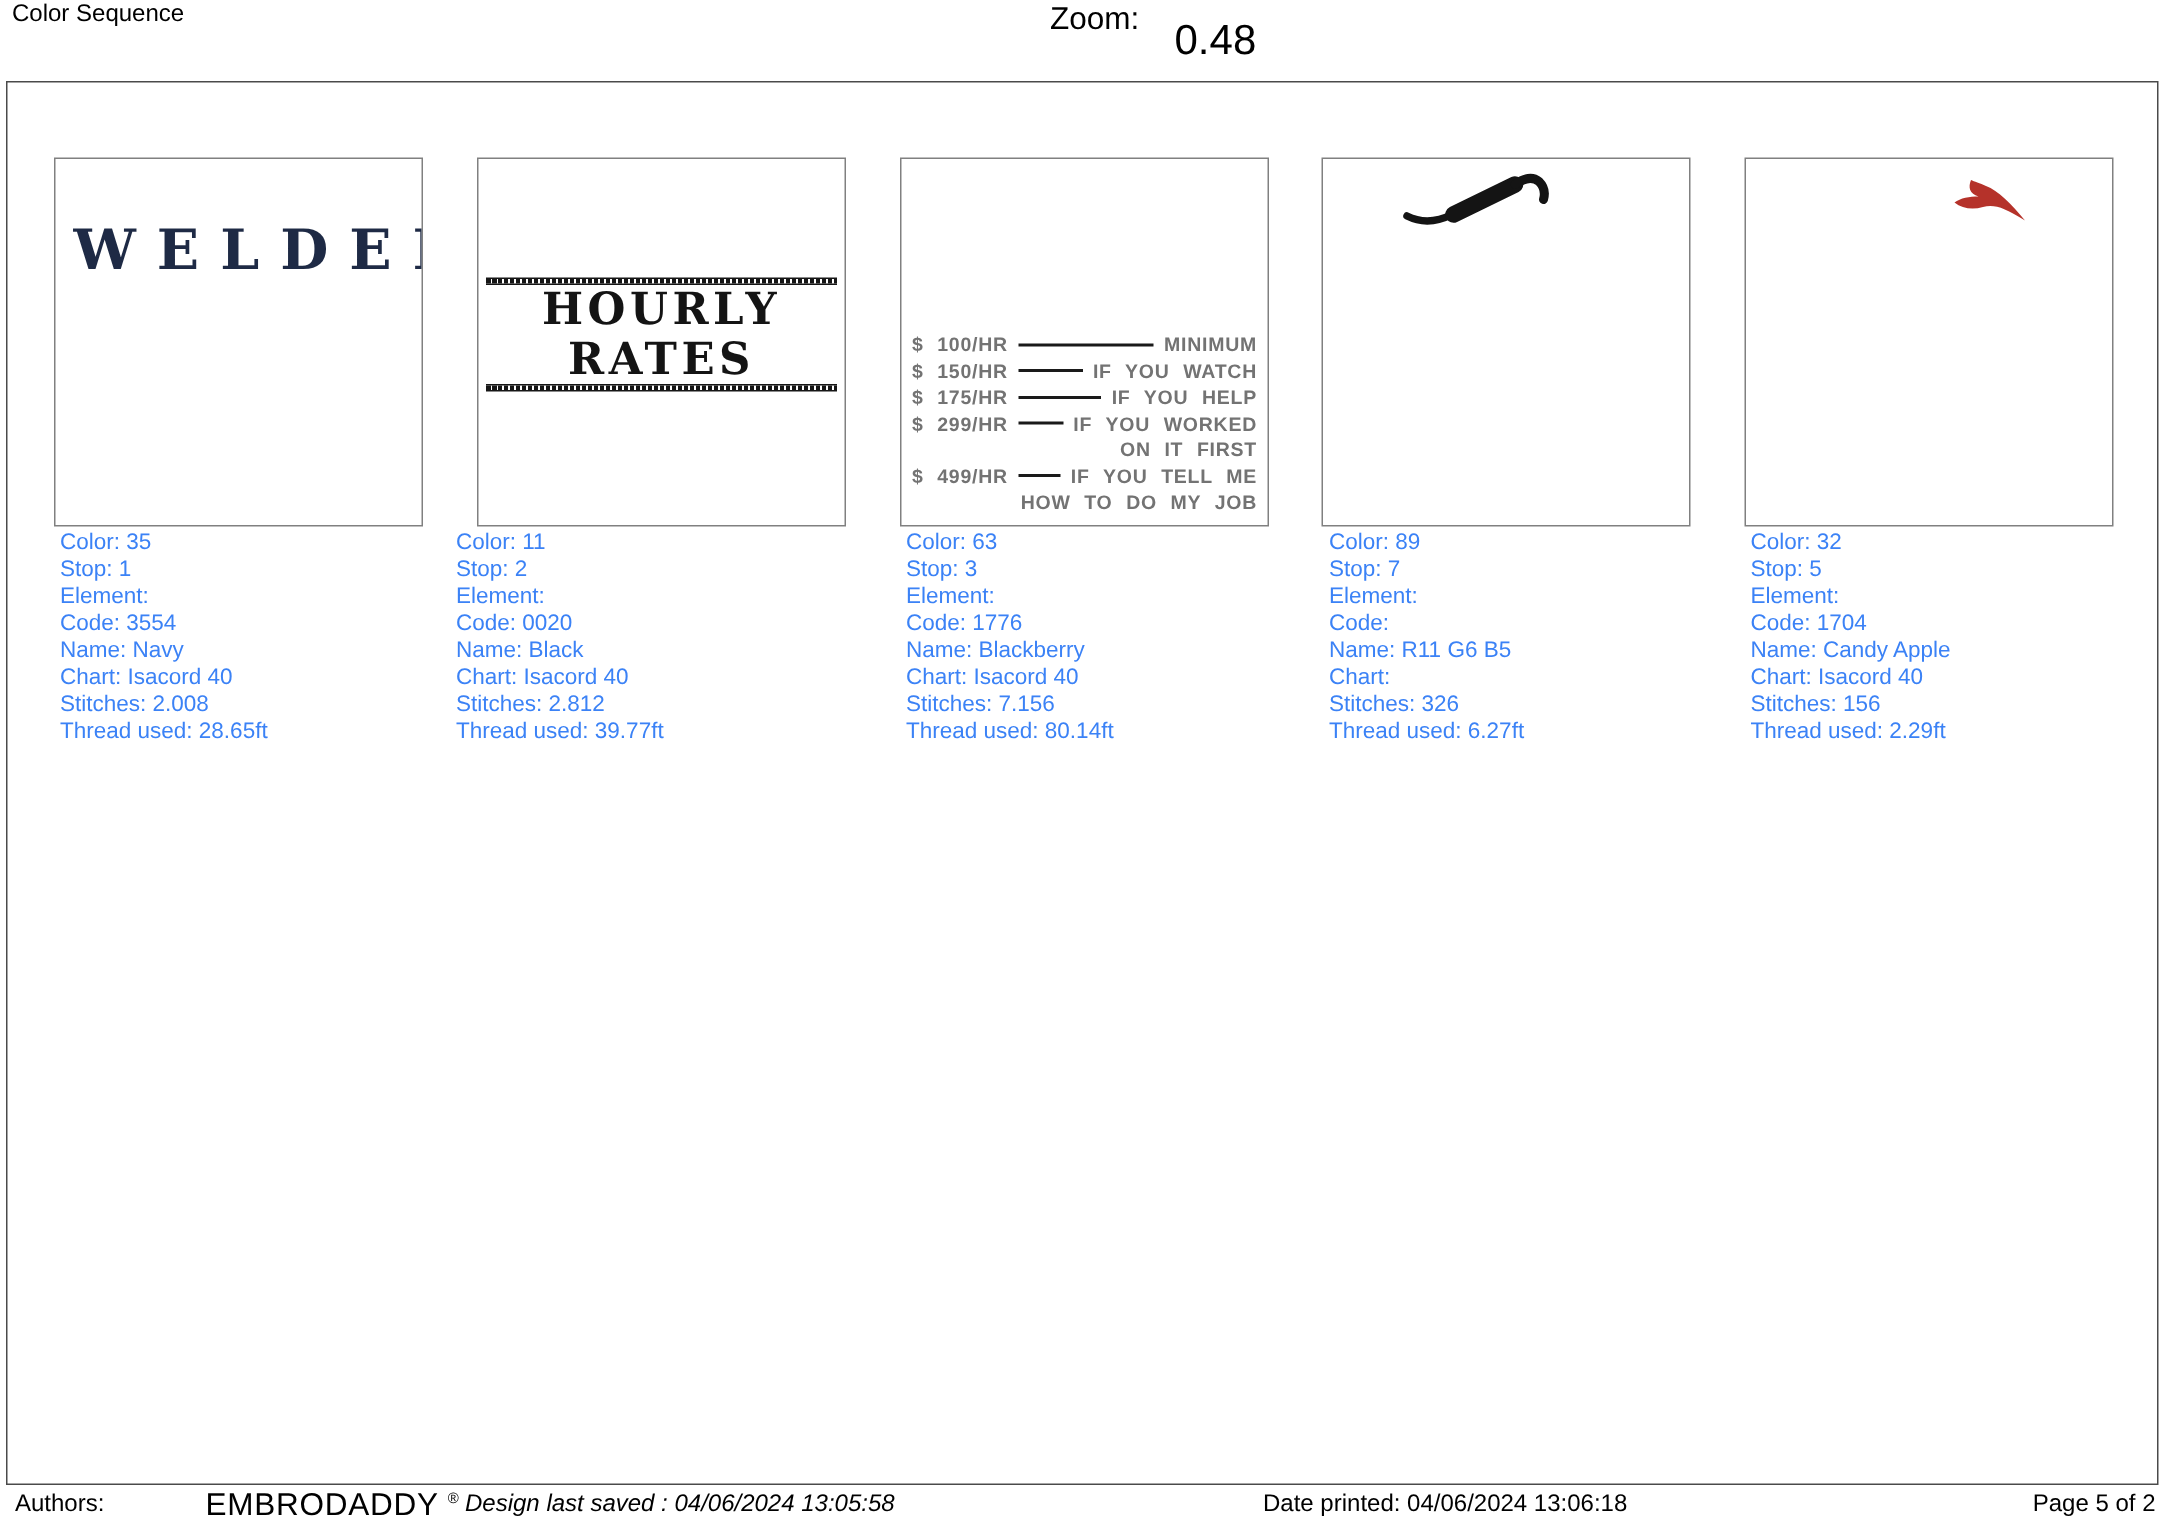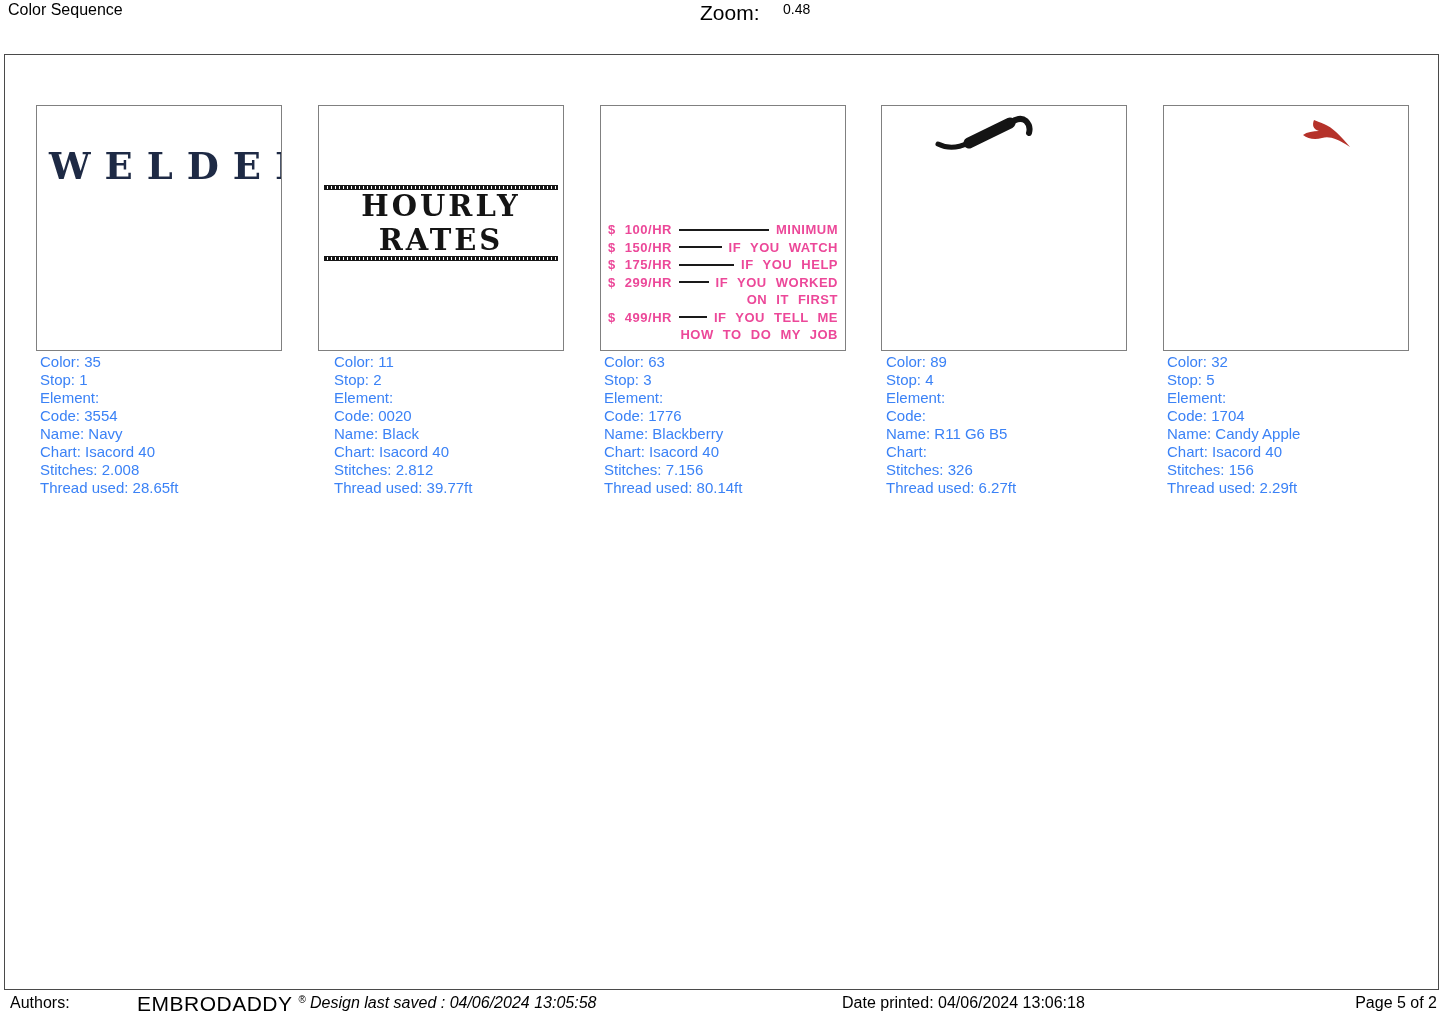--- a/index.html
+++ b/index.html
@@ -4,21 +4,21 @@
 <style>
   html,body{margin:0;padding:0;background:#ffffff;}
   body{
     position:relative;width:1445px;height:1018px;overflow:hidden;
     font-family:"Liberation Sans",sans-serif;color:#000;
     -webkit-font-smoothing:antialiased;
   }
   
   .hdr-title{position:absolute;left:8px;top:1px;font-size:16px;}
   .hdr-zoom-label{position:absolute;left:700px;top:1px;font-size:21px;text-align:right;}
-  .hdr-zoom-value{position:absolute;left:783px;top:1px;font-size:14px;}
+  .hdr-zoom-value{position:absolute;left:783px;top:11px;font-size:28px;}
   
   .sheet{
     position:absolute;left:4px;top:54px;width:1435px;height:936px;
     border:1px solid #4a4a4a;background:#fff;box-sizing:border-box;
   }
   
   .panel-box{
     position:absolute;top:105px;width:246px;height:246px;
     border:1px solid #808080;background:#fff;box-sizing:border-box;overflow:hidden;
   }
@@ -40,35 +40,35 @@
   }
   .hourly-text{
     text-align:center;
     font-family:"DejaVu Serif",serif;font-weight:bold;
     font-size:29px;line-height:33px;letter-spacing:3px;word-spacing:16px;
     color:#141414;transform:scaleY(1.02);
   }
   
   .price-wrap{position:absolute;left:7px;right:7px;top:115px;
     font-family:"Liberation Sans",sans-serif;font-weight:bold;
-    font-size:13px;color:#ec4899;letter-spacing:.5px;}
+    font-size:13px;color:#737373;letter-spacing:.5px;}
   .price-row{display:flex;align-items:center;height:17.5px;word-spacing:5px;}
   .price-left{white-space:nowrap;}
   .price-dash{flex:1;border-top:2px solid #1a1a1a;margin:0 7px;}
   .price-right{white-space:nowrap;}
   .price-row.cont{justify-content:flex-end;}
   
   .torch-svg{position:absolute;left:50px;top:5px;}
   .flame-svg{position:absolute;left:138px;top:14px;}
   
   .detail-block{
     position:absolute;top:353px;width:275px;
     font-size:15px;line-height:18px;color:#3b82f6;
   }
-  .dx1{left:40px}.dx2{left:334px}.dx3{left:604px}.dx4{left:886px}.dx5{left:1167px}
+  .dx1{left:40px}.dx2{left:304px}.dx3{left:604px}.dx4{left:886px}.dx5{left:1167px}
   
   .ft{position:absolute;top:994px;font-size:16px;}
   .ft-authors{left:10px;}
   .ft-brand{left:137px;top:992px;font-size:21px;letter-spacing:.5px;}
   .ft-brand sup{font-size:10px;}
   .ft-saved{left:310px;font-style:italic;}
   .ft-printed{left:842px;}
   .ft-page{right:8px;left:auto;}
 </style>
 </head>
@@ -167,21 +167,21 @@
   <div>Stop: 3</div>
   <div>Element:</div>
   <div>Code: 1776</div>
   <div>Name: Blackberry</div>
   <div>Chart: Isacord 40</div>
   <div>Stitches: 7.156</div>
   <div>Thread used: 80.14ft</div>
 </div>
 <div class="detail-block dx4">
   <div>Color: 89</div>
-  <div>Stop: 4</div>
+  <div>Stop: 7</div>
   <div>Element:</div>
   <div>Code:</div>
   <div>Name: R11 G6 B5</div>
   <div>Chart:</div>
   <div>Stitches: 326</div>
   <div>Thread used: 6.27ft</div>
 </div>
 <div class="detail-block dx5">
   <div>Color: 32</div>
   <div>Stop: 5</div>

